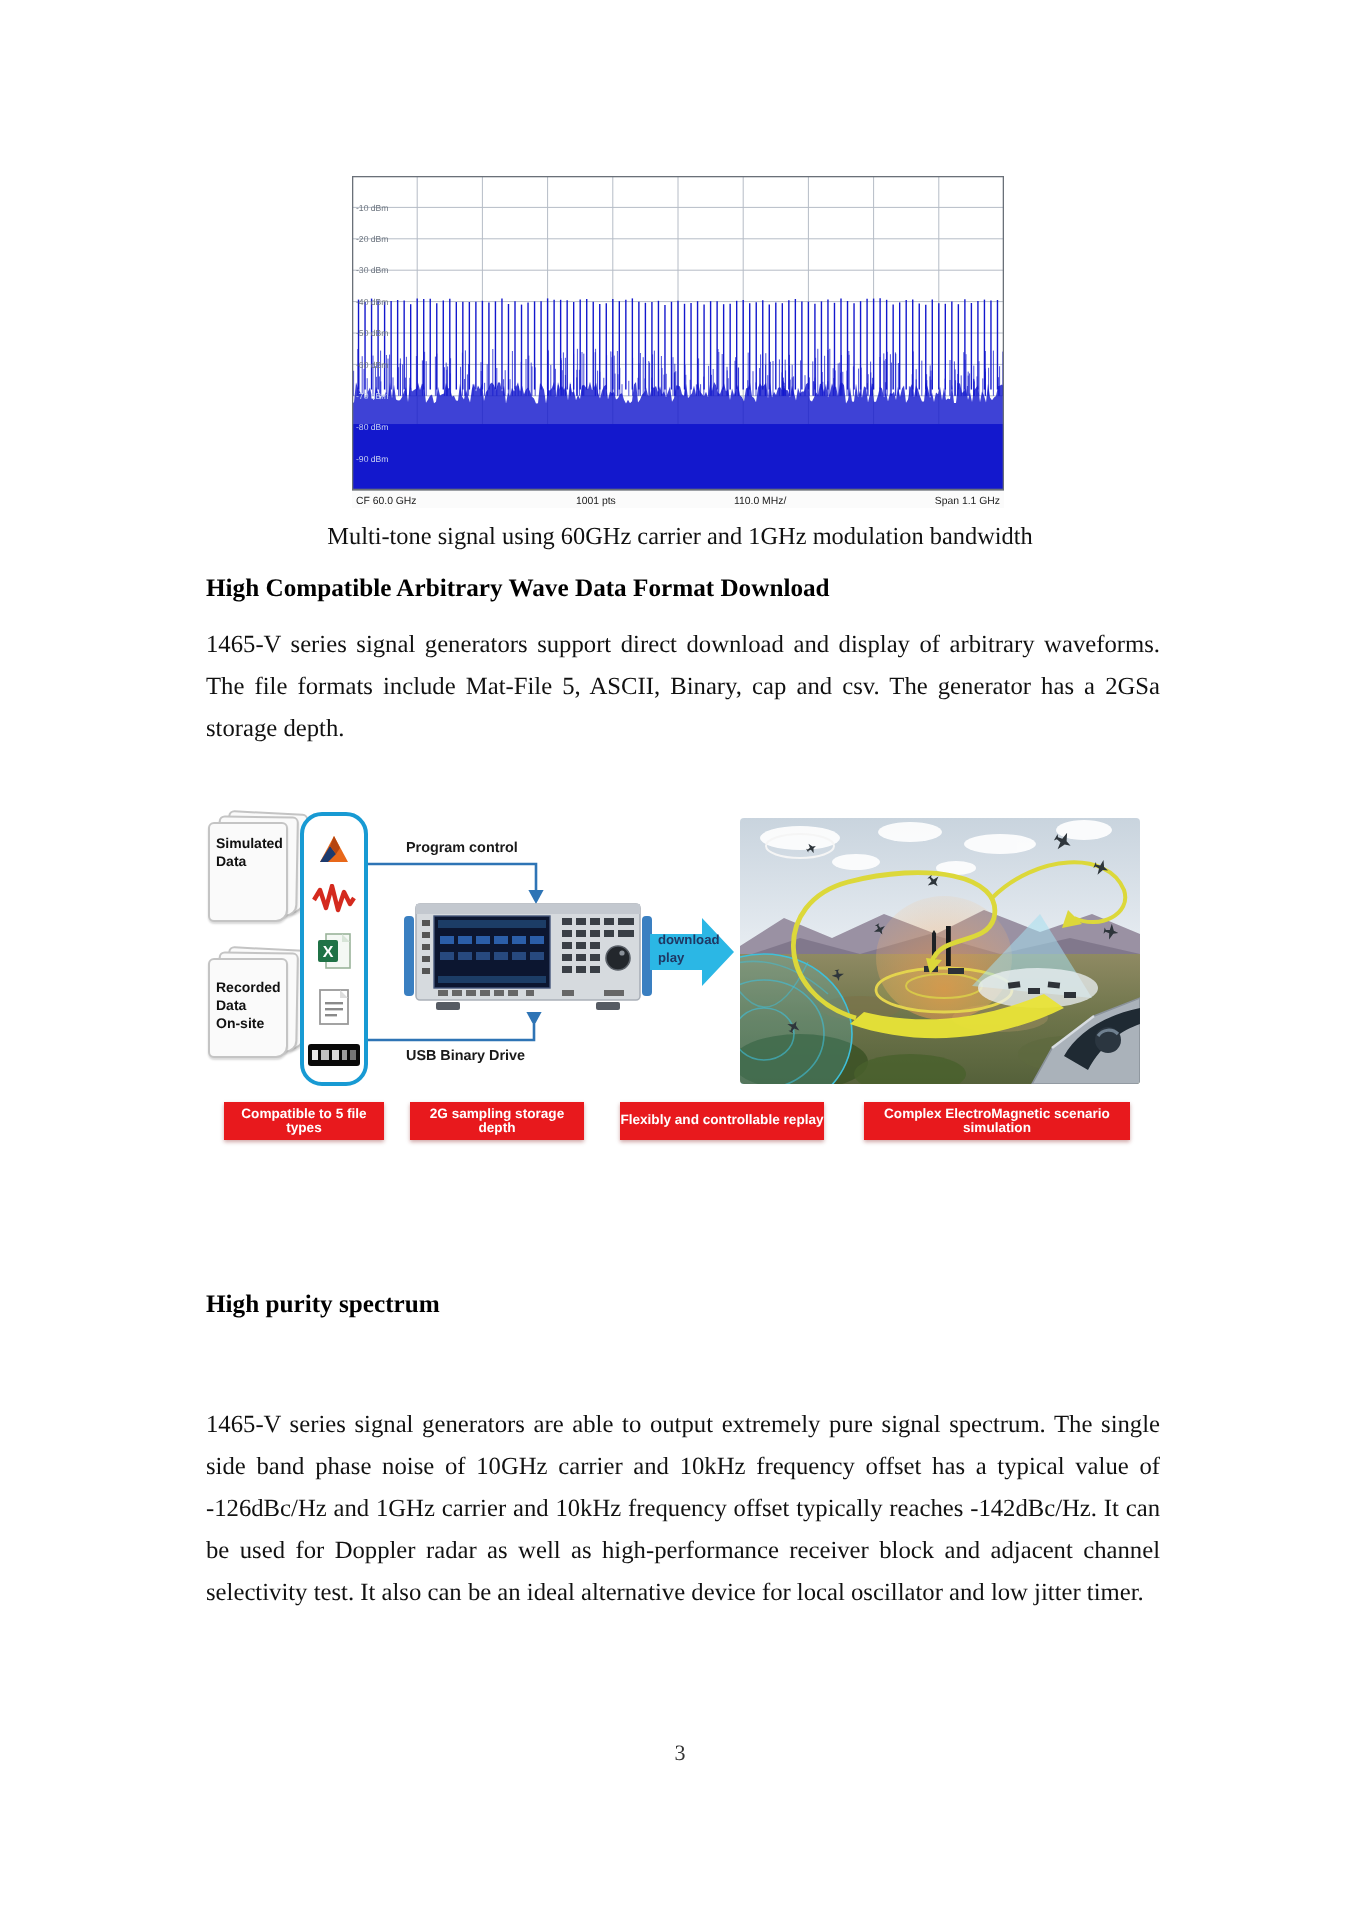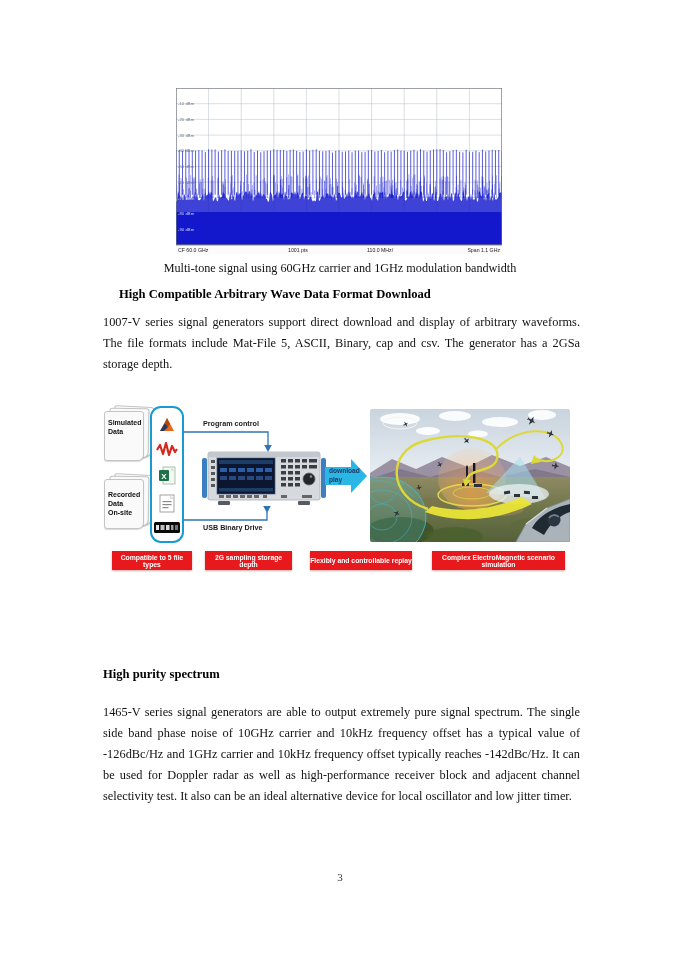--- a/index.html
+++ b/index.html
@@ -6,21 +6,21 @@
   .page{position:relative;width:680px;height:961px;background:#ffffff;overflow:hidden;
         font-family:"Liberation Serif",serif;color:#1a1a1a;}
   .abs{position:absolute;}
 
   
   .spectrum-wrap{left:176px;top:88px;width:326px;height:166px;}
 
   
   .caption{left:0;top:261px;width:680px;text-align:center;font-size:12.2px;color:#111;}
   .heading{left:103px;width:477px;font-size:12.6px;font-weight:bold;color:#000;}
-  .h1{top:287px;margin-left:16px;} .h2{top:645px;margin-top:22px;}
+  .h1{top:287px;} .h2{top:645px;}
   .para{left:103px;width:477px;font-size:12.35px;line-height:21px;text-align:justify;color:#111;}
   .p1{top:312px;} .p2{top:702px;}
   .page-number{left:0;top:871px;width:680px;text-align:center;font-size:11px;color:#333;}
 
   
   .diagram{left:0;top:400px;width:680px;height:148px;font-family:"Liberation Sans",sans-serif;}
   .doc-stack{width:46px;height:54px;}
   .doc-stack .sheet{position:absolute;width:38px;height:48px;background:#fafafa;
       border:1px solid #c4c4c4;border-radius:3px 3px 6px 3px;box-shadow:0 1px 1px rgba(0,0,0,.15);}
   .doc-stack .s3{left:9px;top:0;transform:rotate(3deg);}
@@ -466,21 +466,21 @@
         <text x="112" y="164">1001 pts</text>
         <text x="191" y="164">110.0 MHz/</text>
         <text x="324" y="164" text-anchor="end">Span 1.1 GHz</text>
       </g>
       <rect x="0.3" y="0.3" width="325.4" height="156.4" fill="none" stroke="#6a7078" stroke-width="0.7"></rect>
     </svg>
   </div>
 
   <div class="abs caption">Multi-tone signal using 60GHz carrier and 1GHz modulation bandwidth</div>
   <div class="abs heading h1">High Compatible Arbitrary Wave Data Format Download</div>
-  <div class="abs para p1">1007-V series signal generators support direct download and display of arbitrary waveforms. The file formats include Mat-File 5, ASCII, Binary, cap and csv. The generator has a 2GSa storage depth.</div>
+  <div class="abs para p1">1465-V series signal generators support direct download and display of arbitrary waveforms. The file formats include Mat-File 5, ASCII, Binary, cap and csv. The generator has a 2GSa storage depth.</div>
 
   <div class="abs diagram">
 
     <svg class="abs connectors" viewBox="0 0 680 148">
       <path d="M184,32 H268 V46" fill="none" stroke="#2e74b5" stroke-width="1.3"></path>
       <polygon points="264.2,45 271.8,45 268,52" fill="#2e74b5"></polygon>
       <path d="M184,120 H267 V112" fill="none" stroke="#2e74b5" stroke-width="1.3"></path>
       <polygon points="263.2,113 270.8,113 267,106" fill="#2e74b5" transform="rotate(180 267 109.5)"></polygon>
     </svg>
 

